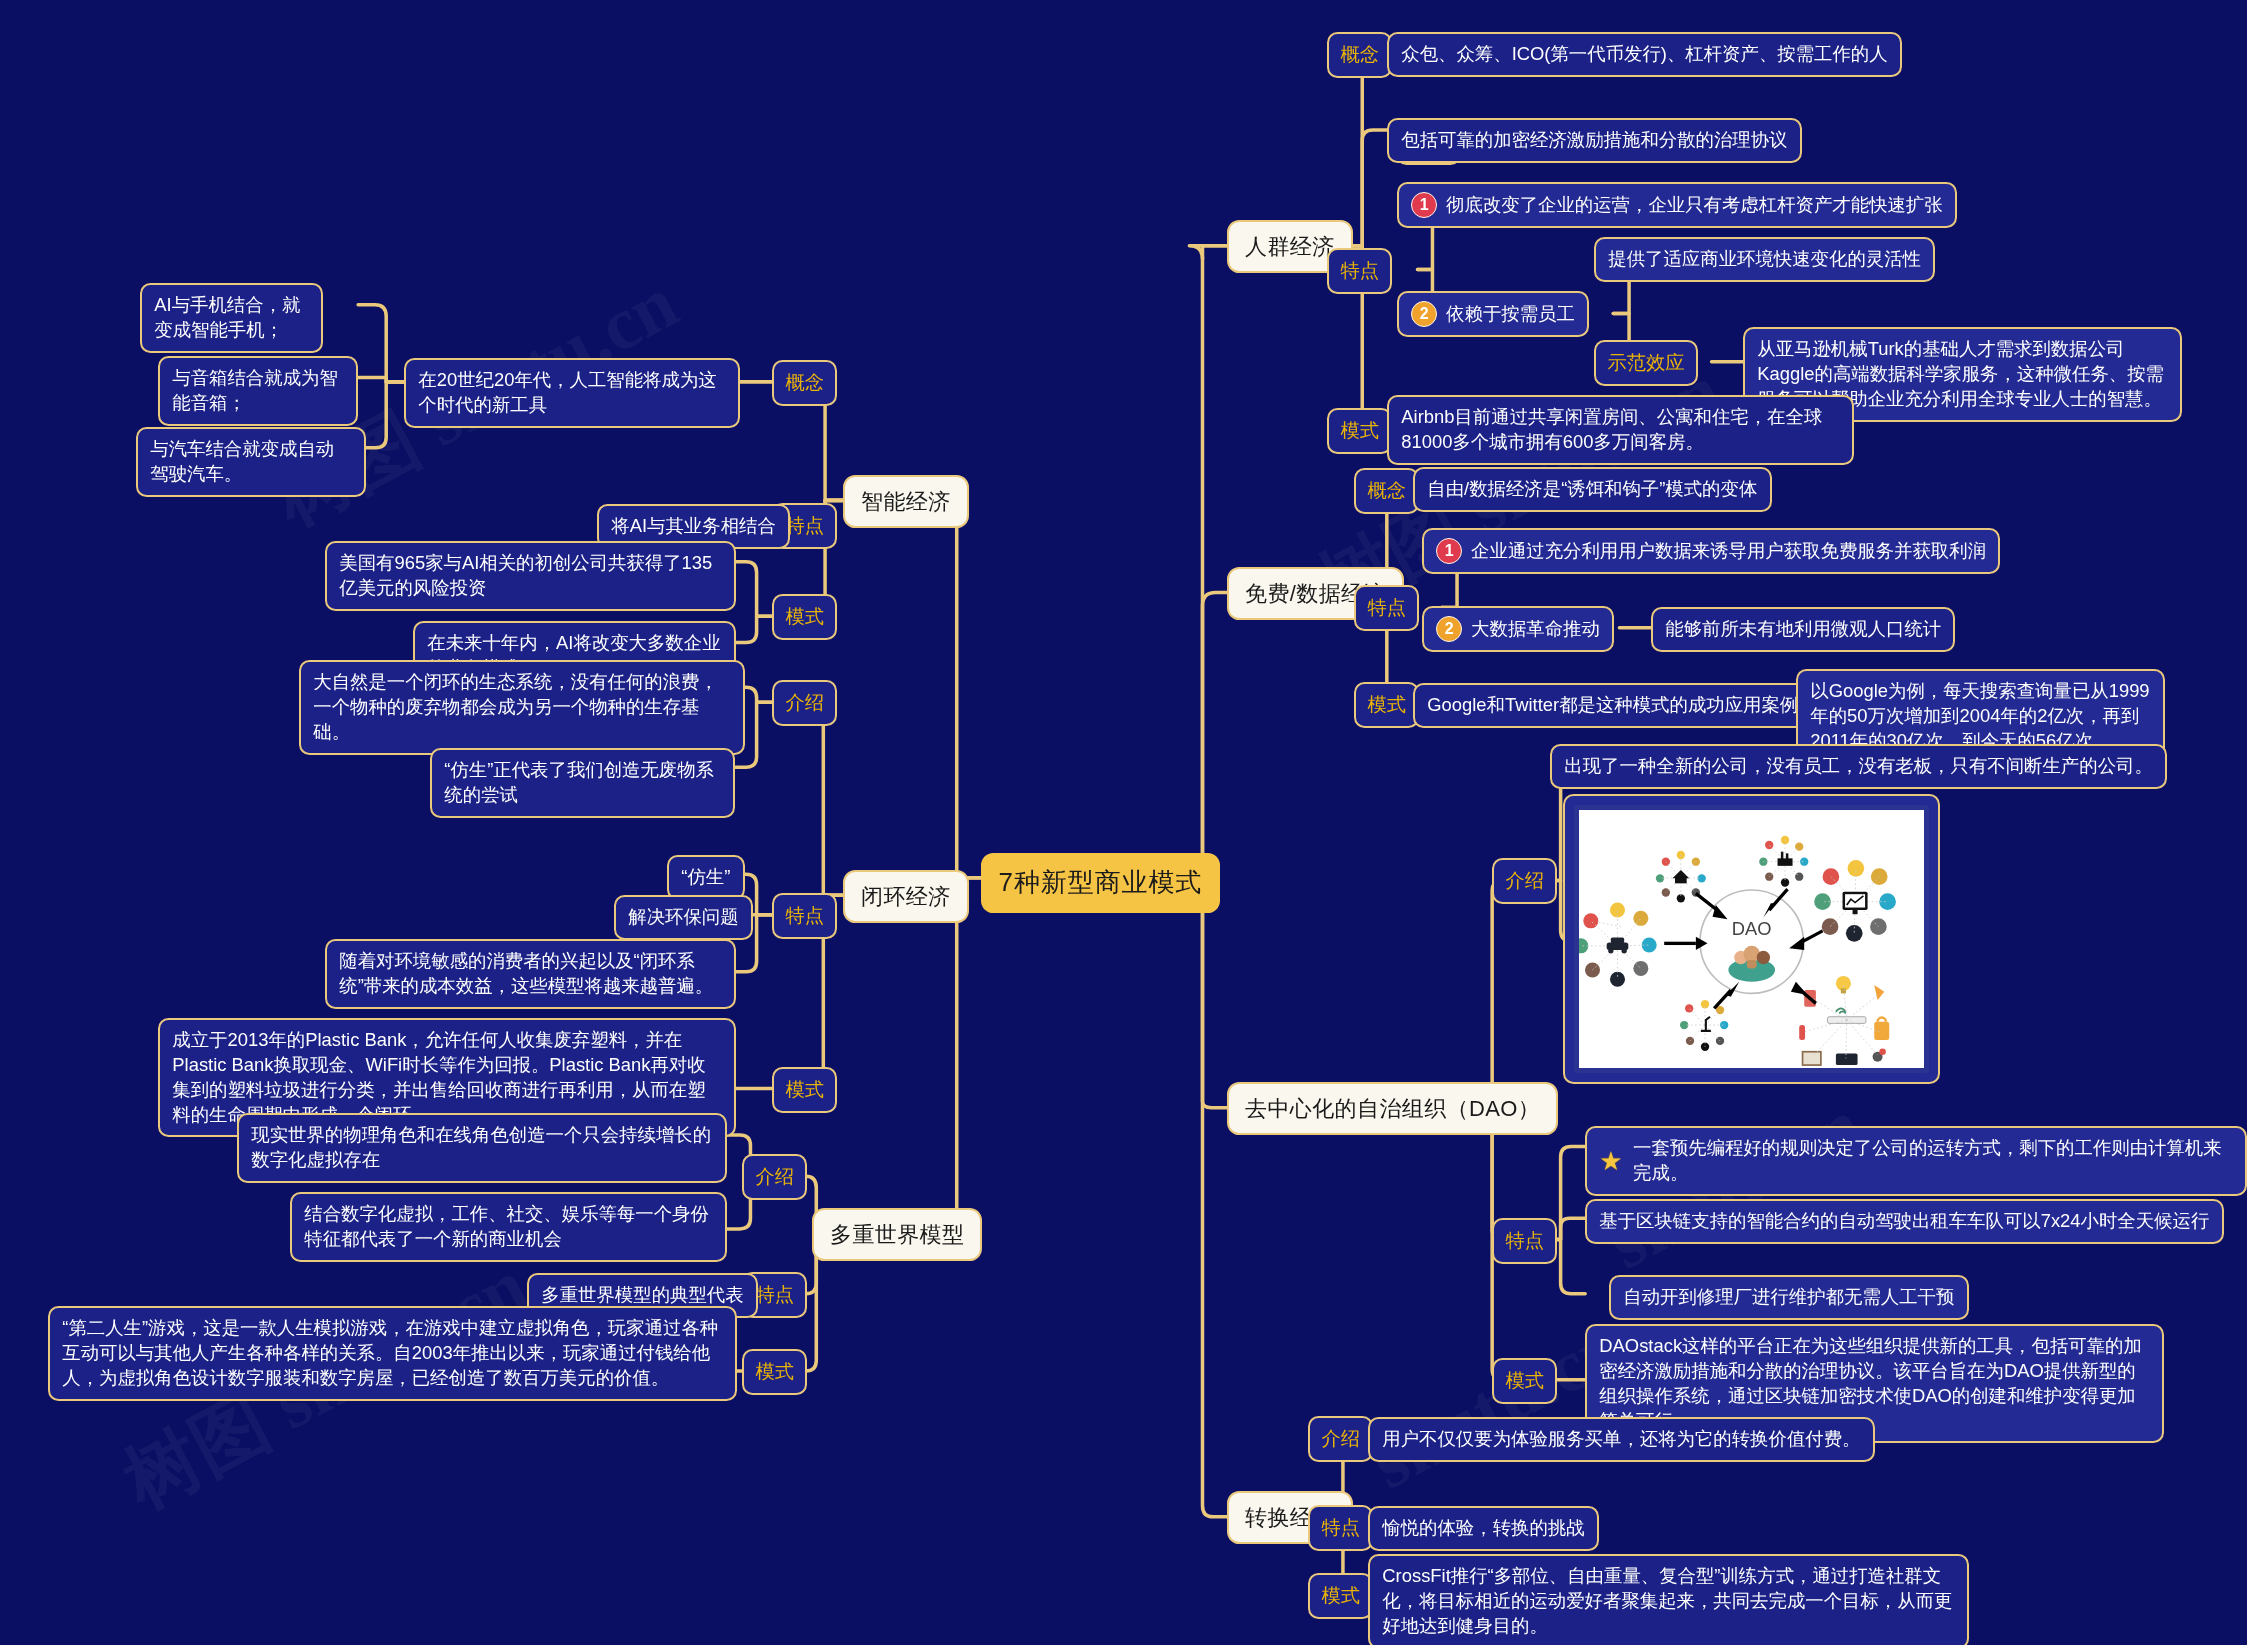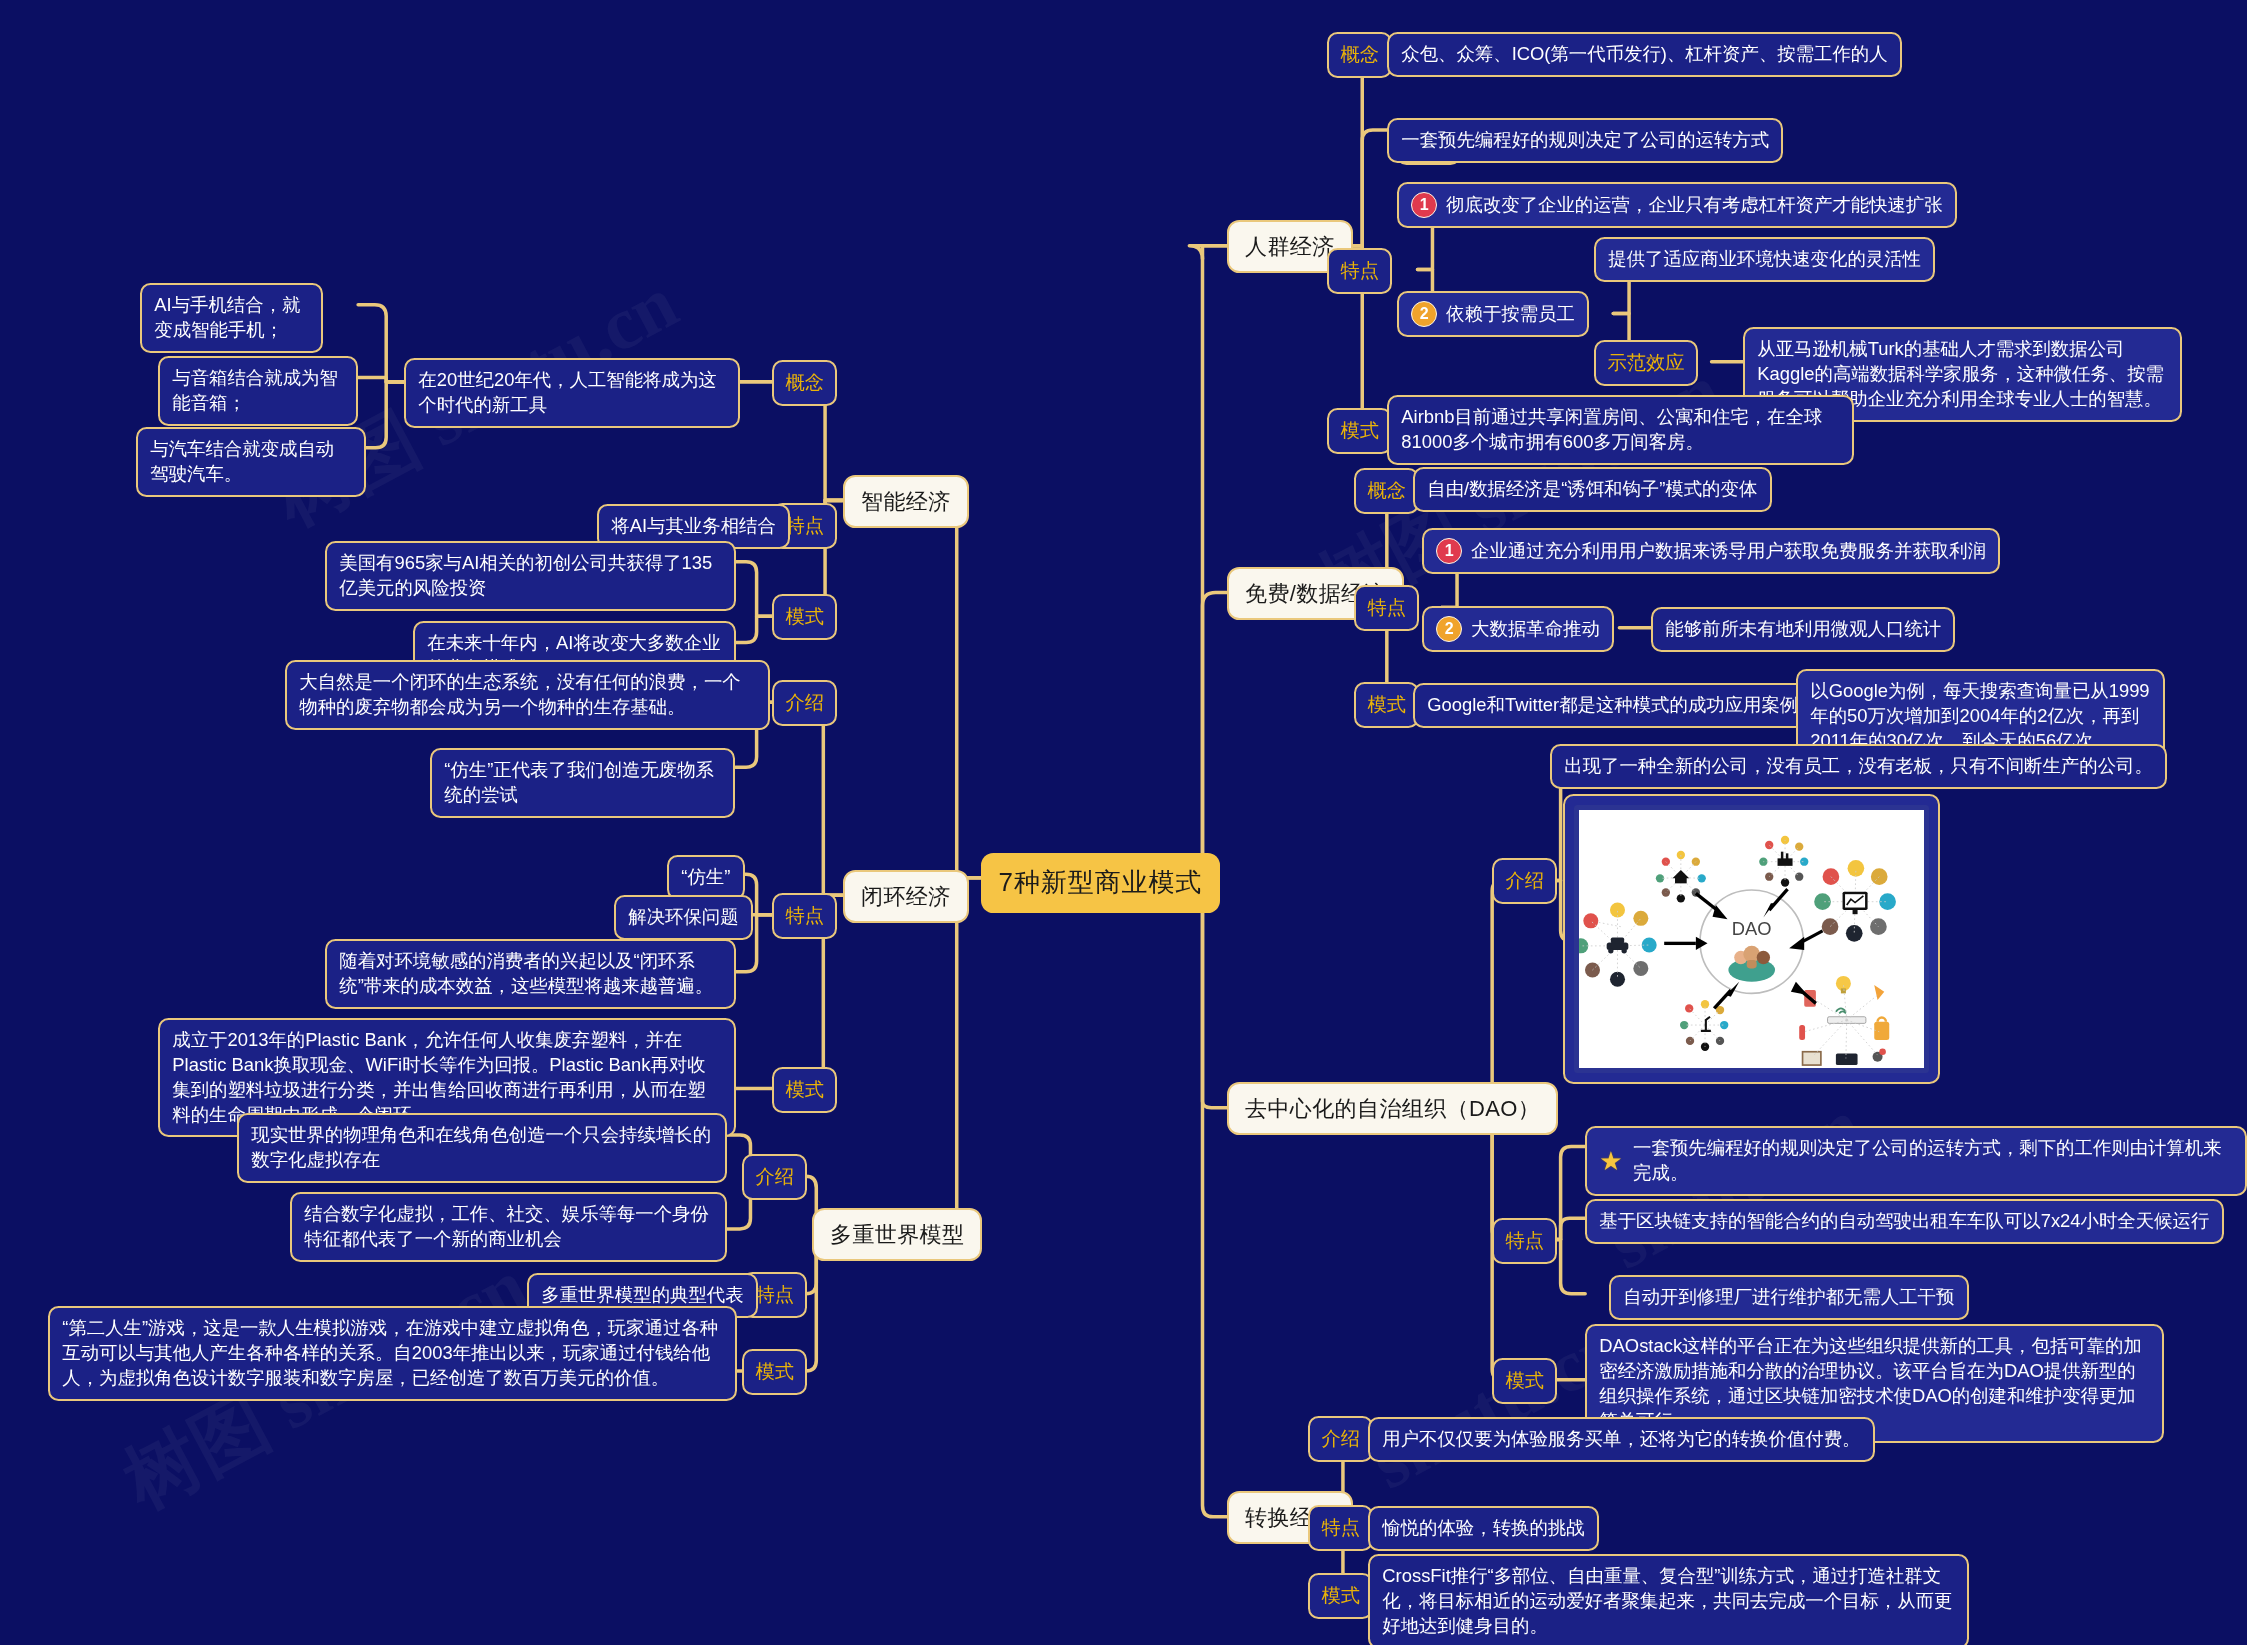--- a/index.html
+++ b/index.html
@@ -222,21 +222,21 @@
   <div class="node leaf dark" style="left:413px; top:621px; width:323px;">
     <span class="txt">在未来十年内，AI将改变大多数企业的业务模式。</span>
   </div>
 
   <div class="node topic" style="left:843px; top:870px;">
     <span>闭环经济</span>
   </div>
   <div class="node chip" style="left:772px; top:680px;">
     <span>介绍</span>
   </div>
-  <div class="node leaf dark" style="left:285px; top:660px; width:485px;">
+  <div class="node leaf dark" style="left:299px; top:660px; width:446px;">
     <span class="txt">大自然是一个闭环的生态系统，没有任何的浪费，一个物种的废弃物都会成为另一个物种的生存基础。</span>
   </div>
   <div class="node leaf dark" style="left:430px; top:748px; width:305px;">
     <span class="txt">“仿生”正代表了我们创造无废物系统的尝试</span>
   </div>
   <div class="node chip" style="left:772px; top:893px;">
     <span>特点</span>
   </div>
   <div class="node leaf dark" style="left:667px; top:855px;">
     <span class="txt">“仿生”</span>
@@ -285,21 +285,21 @@
   <div class="node chip" style="left:1327px; top:32px;">
     <span>概念</span>
   </div>
   <div class="node leaf dark" style="left:1387px; top:32px;">
     <span class="txt">众包、众筹、ICO(第一代币发行)、杠杆资产、按需工作的人</span>
   </div>
   <div class="node chip" style="left:1396px; top:119px;">
     <span>本质</span>
   </div>
   <div class="node leaf dark" style="left:1387px; top:118px;">
-    <span class="txt">一套预先编程好的规则决定了公司的运转方式</span>
+    <span class="txt">包括可靠的加密经济激励措施和分散的治理协议</span>
   </div>
   <div class="node chip" style="left:1327px; top:248px;">
     <span>特点</span>
   </div>
   <div class="node leaf" style="left:1397px; top:182px;">
     <span class="badge one">1</span>
     <span class="txt">彻底改变了企业的运营，企业只有考虑杠杆资产才能快速扩张</span>
   </div>
   <div class="node leaf" style="left:1397px; top:291px;">
     <span class="badge two">2</span>

